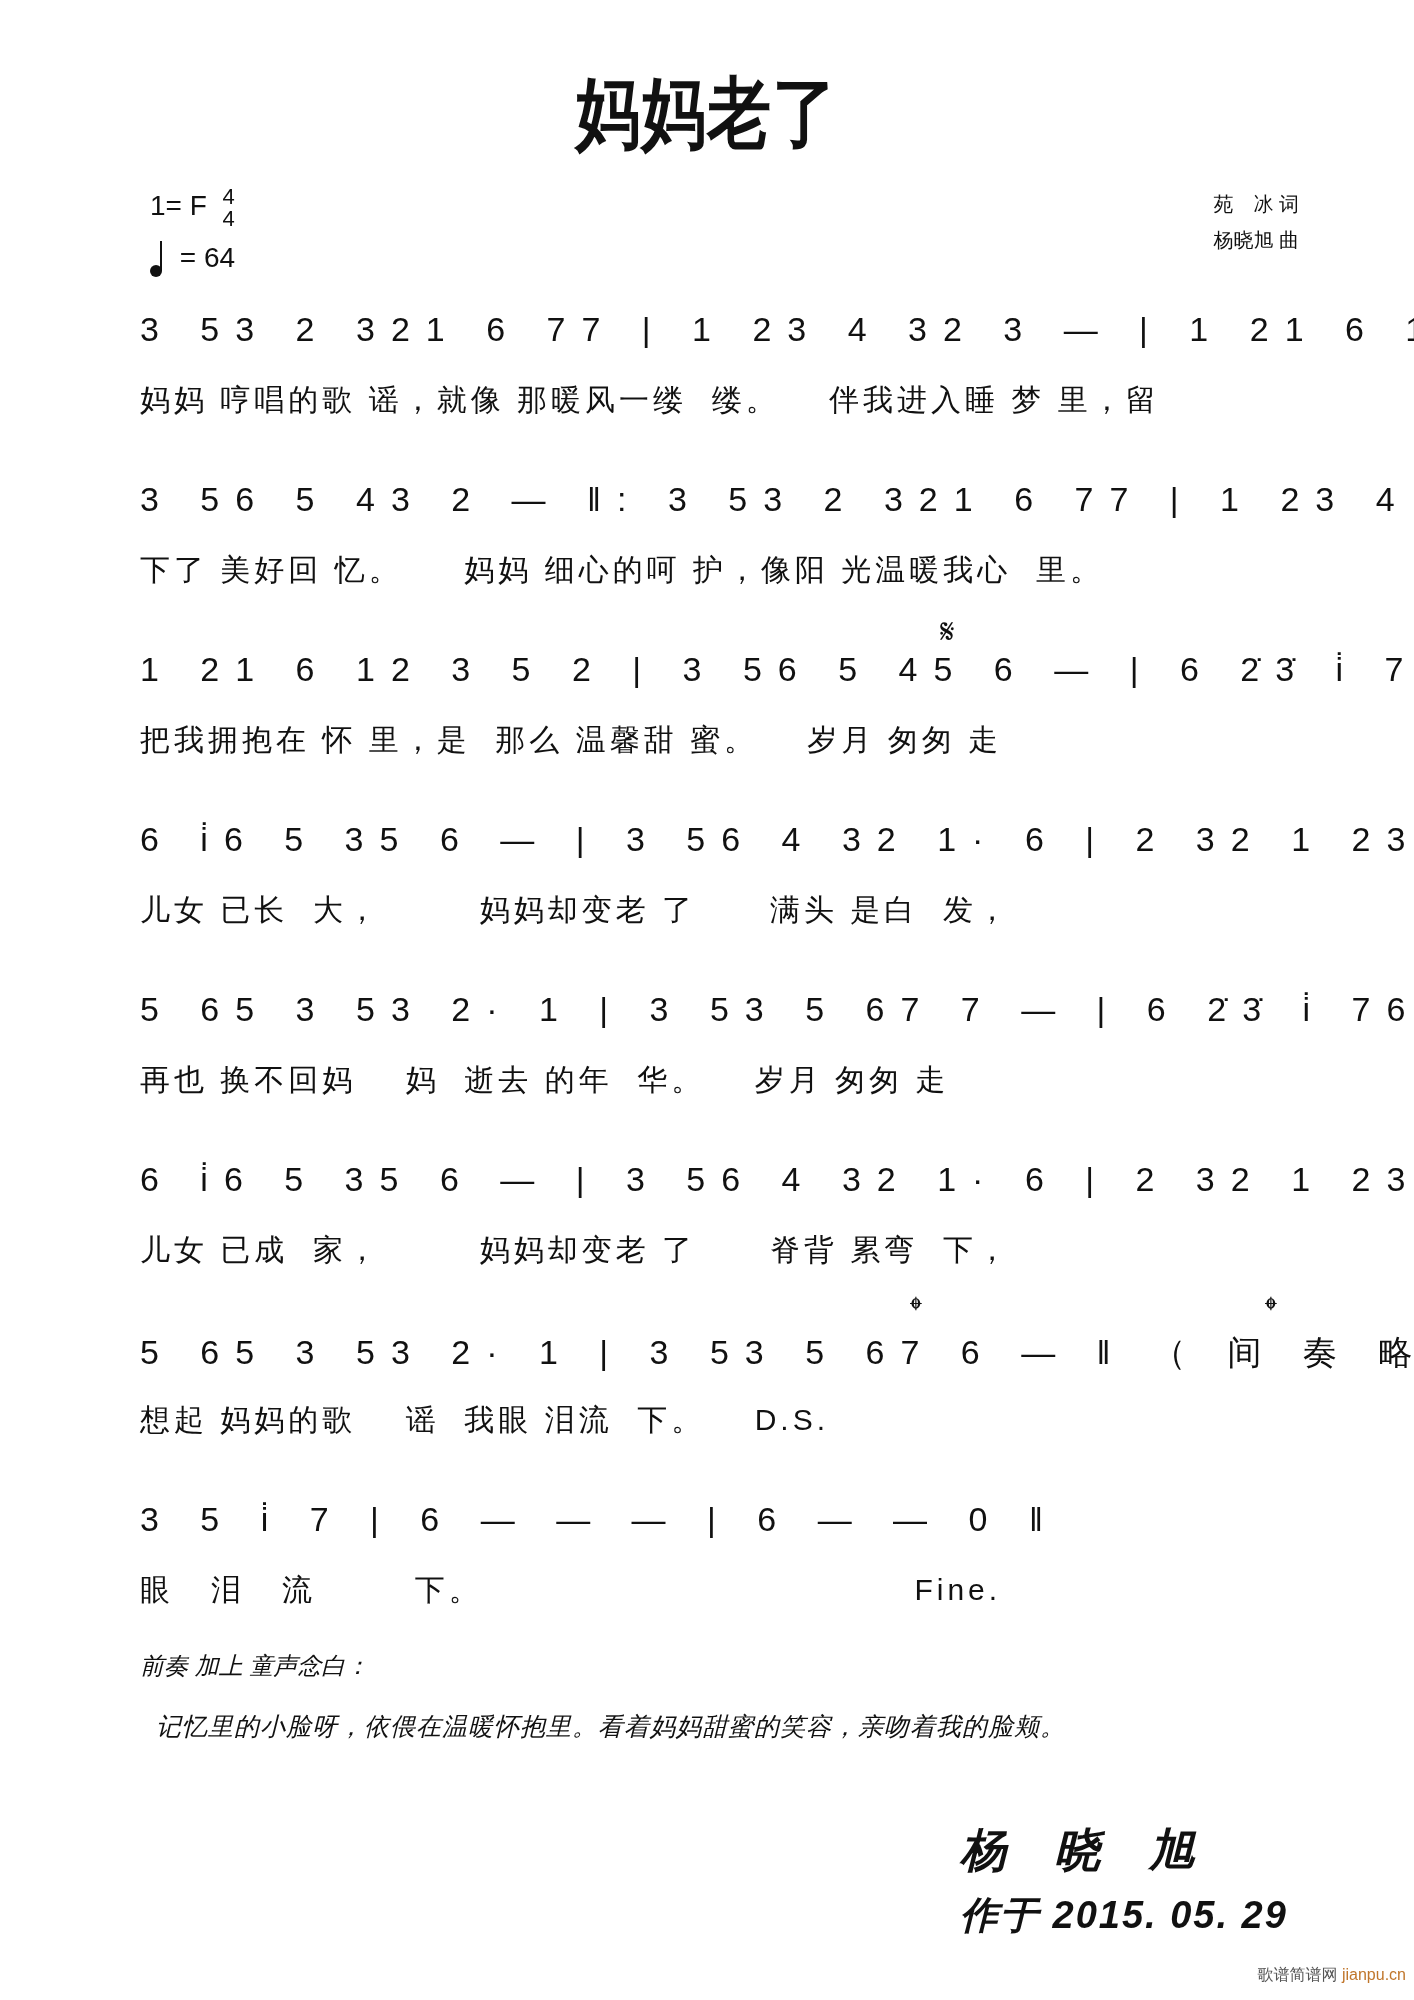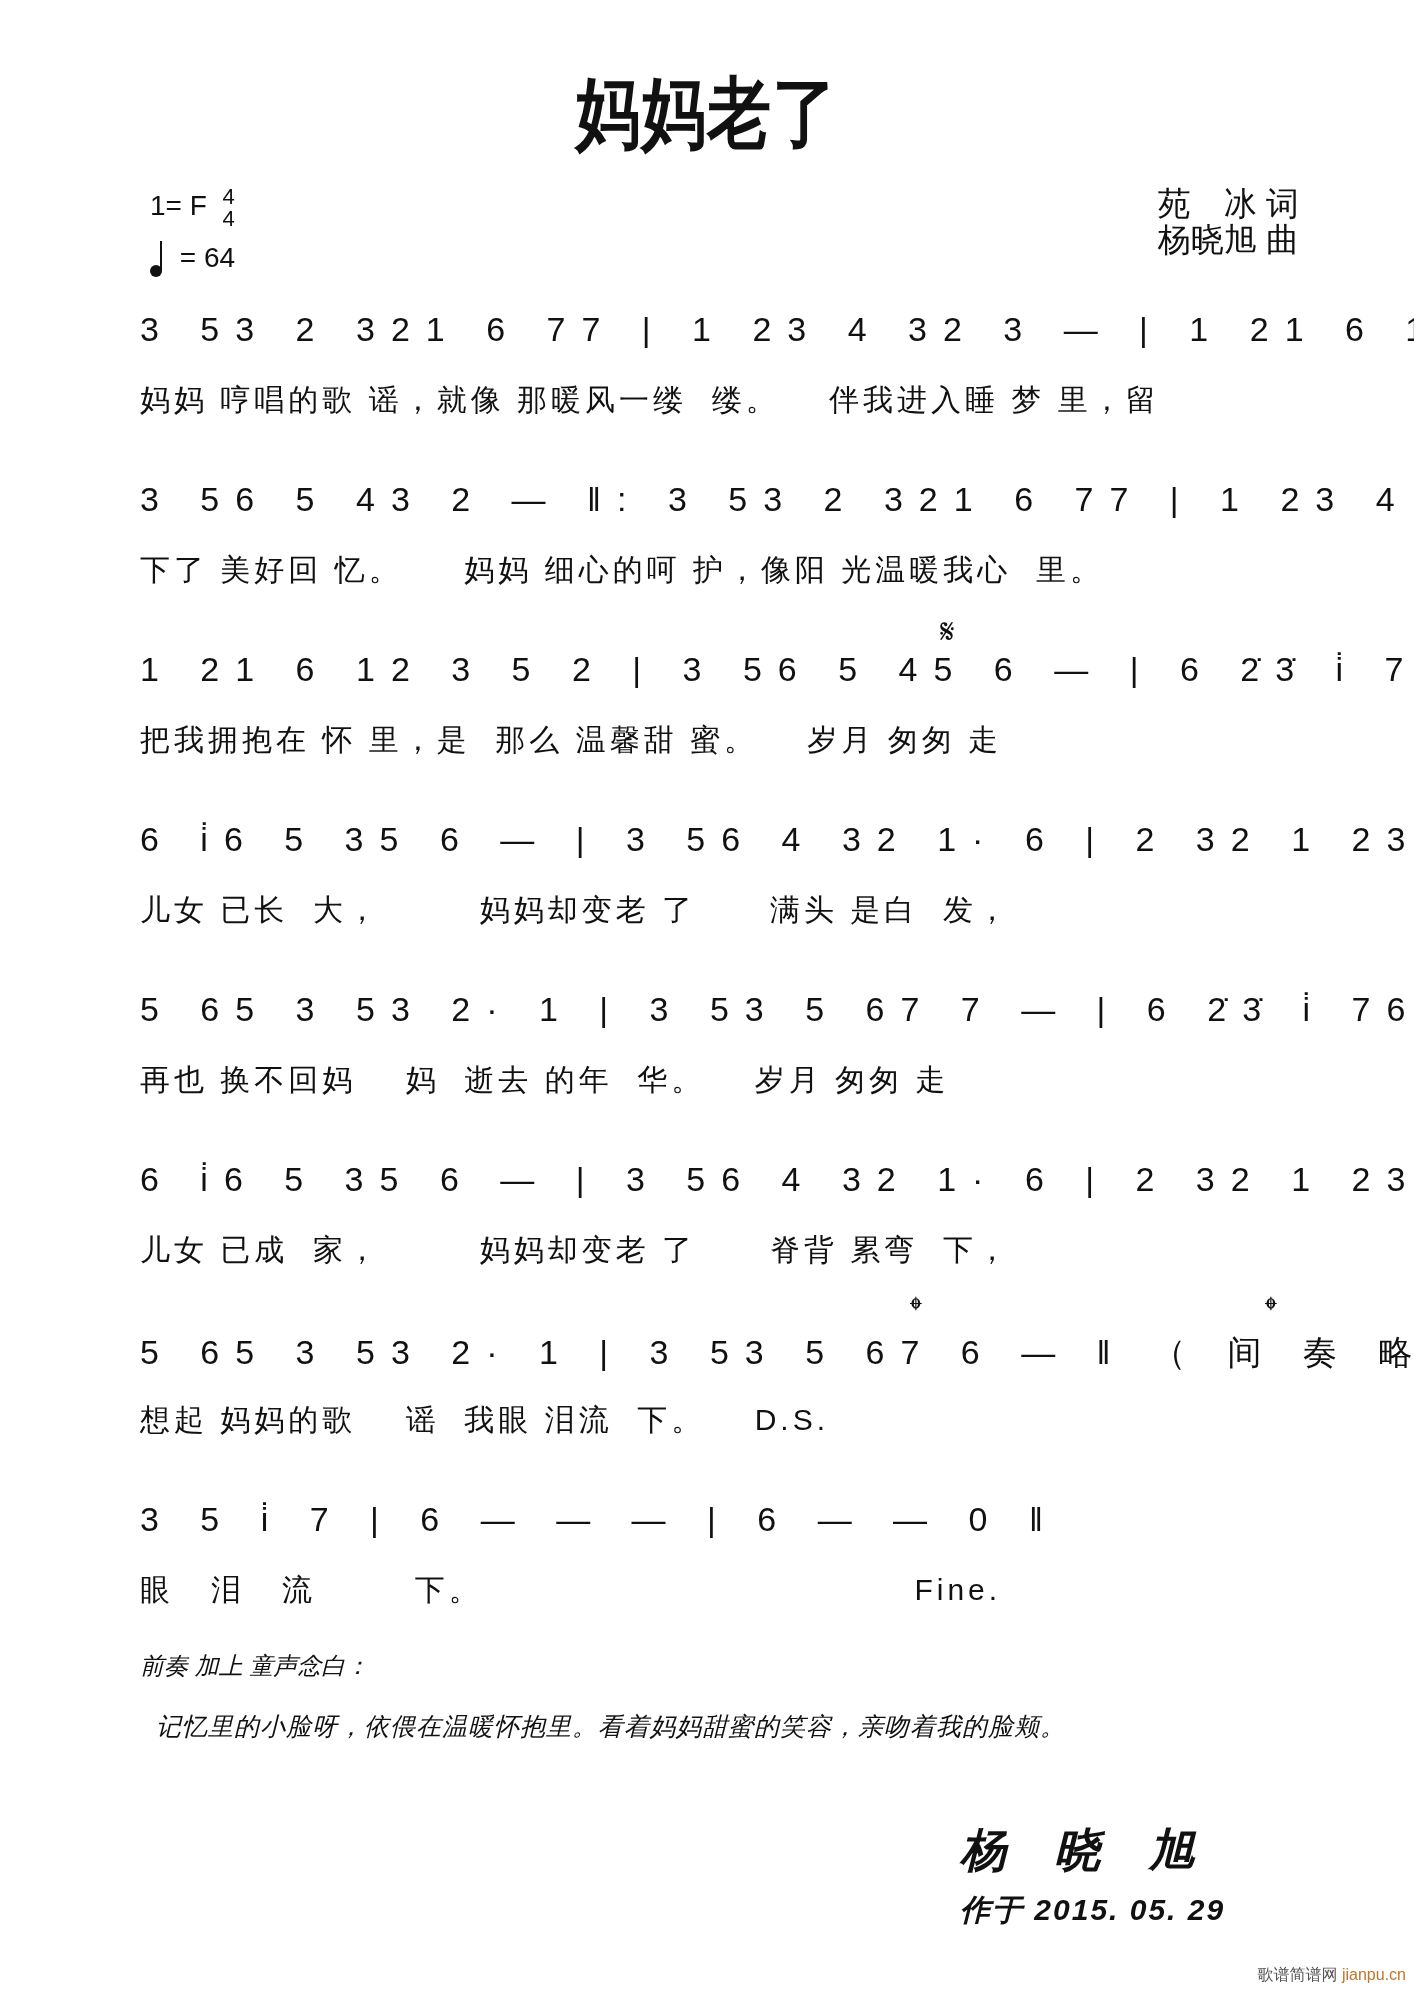--- a/index.html
+++ b/index.html
@@ -7,29 +7,29 @@
          font-family:"Liberation Sans","DejaVu Sans",sans-serif; color:#111; }
   .title { position:absolute; top:62px; left:0; width:1414px; text-align:center;
            font-size:78px; font-weight:bold; letter-spacing:2px; transform:scaleX(0.82); }
   .meta-left { position:absolute; left:150px; top:180px; font-size:28px; line-height:52px; }
   .meta-left .ts { display:inline-block; vertical-align:middle; text-align:center;
                    font-size:22px; line-height:22px; margin-left:8px; }
   .meta-left .ts span { display:block; }
   .note-glyph { display:inline-block; width:12px; height:12px; background:#111;
                 border-radius:50%; position:relative; top:10px; margin-right:10px; }
   .note-glyph::after { content:""; position:absolute; right:0; bottom:6px; width:2px; height:30px; background:#111; }
-  .meta-right { position:absolute; right:115px; top:186px; font-size:33px; line-height:36px; text-align:left; }
+  .meta-right { position:absolute; right:115px; top:186px; font-size:20px; line-height:36px; text-align:left; }
   .line { position:absolute; left:140px; width:1160px; }
   .notes { position:relative; height:60px; font-size:34px; white-space:nowrap; letter-spacing:16px; }
   .lyrics { font-size:30px; white-space:pre; letter-spacing:4px; margin-top:10px; }
   .symbol { position:absolute; font-size:34px; }
   .preface { position:absolute; left:140px; top:1650px; font-size:24px; font-style:italic;text-align:right; }
   .recitation { position:absolute; left:156px; top:1710px; font-size:25px; font-style:italic; letter-spacing:1px; }
   .sig-name { position:absolute; left:960px; top:1820px; font-size:46px; font-style:italic; font-weight:bold; letter-spacing:48px; }
-  .sig-date { position:absolute; left:960px; top:1890px; font-size:30px; font-style:italic; font-weight:bold; letter-spacing:2px; }
+  .sig-date { position:absolute; left:960px; top:1890px; font-size:38px; font-style:italic; font-weight:bold; letter-spacing:2px; }
   .watermark { position:absolute; right:8px; bottom:14px; font-size:16px; color:#555; }
   .watermark .dom { color:#c0762b; }
 </style>
 </head>
 <body>
 
 <div class="title">妈妈老了</div>
 
 <div class="meta-left">
   <div>

